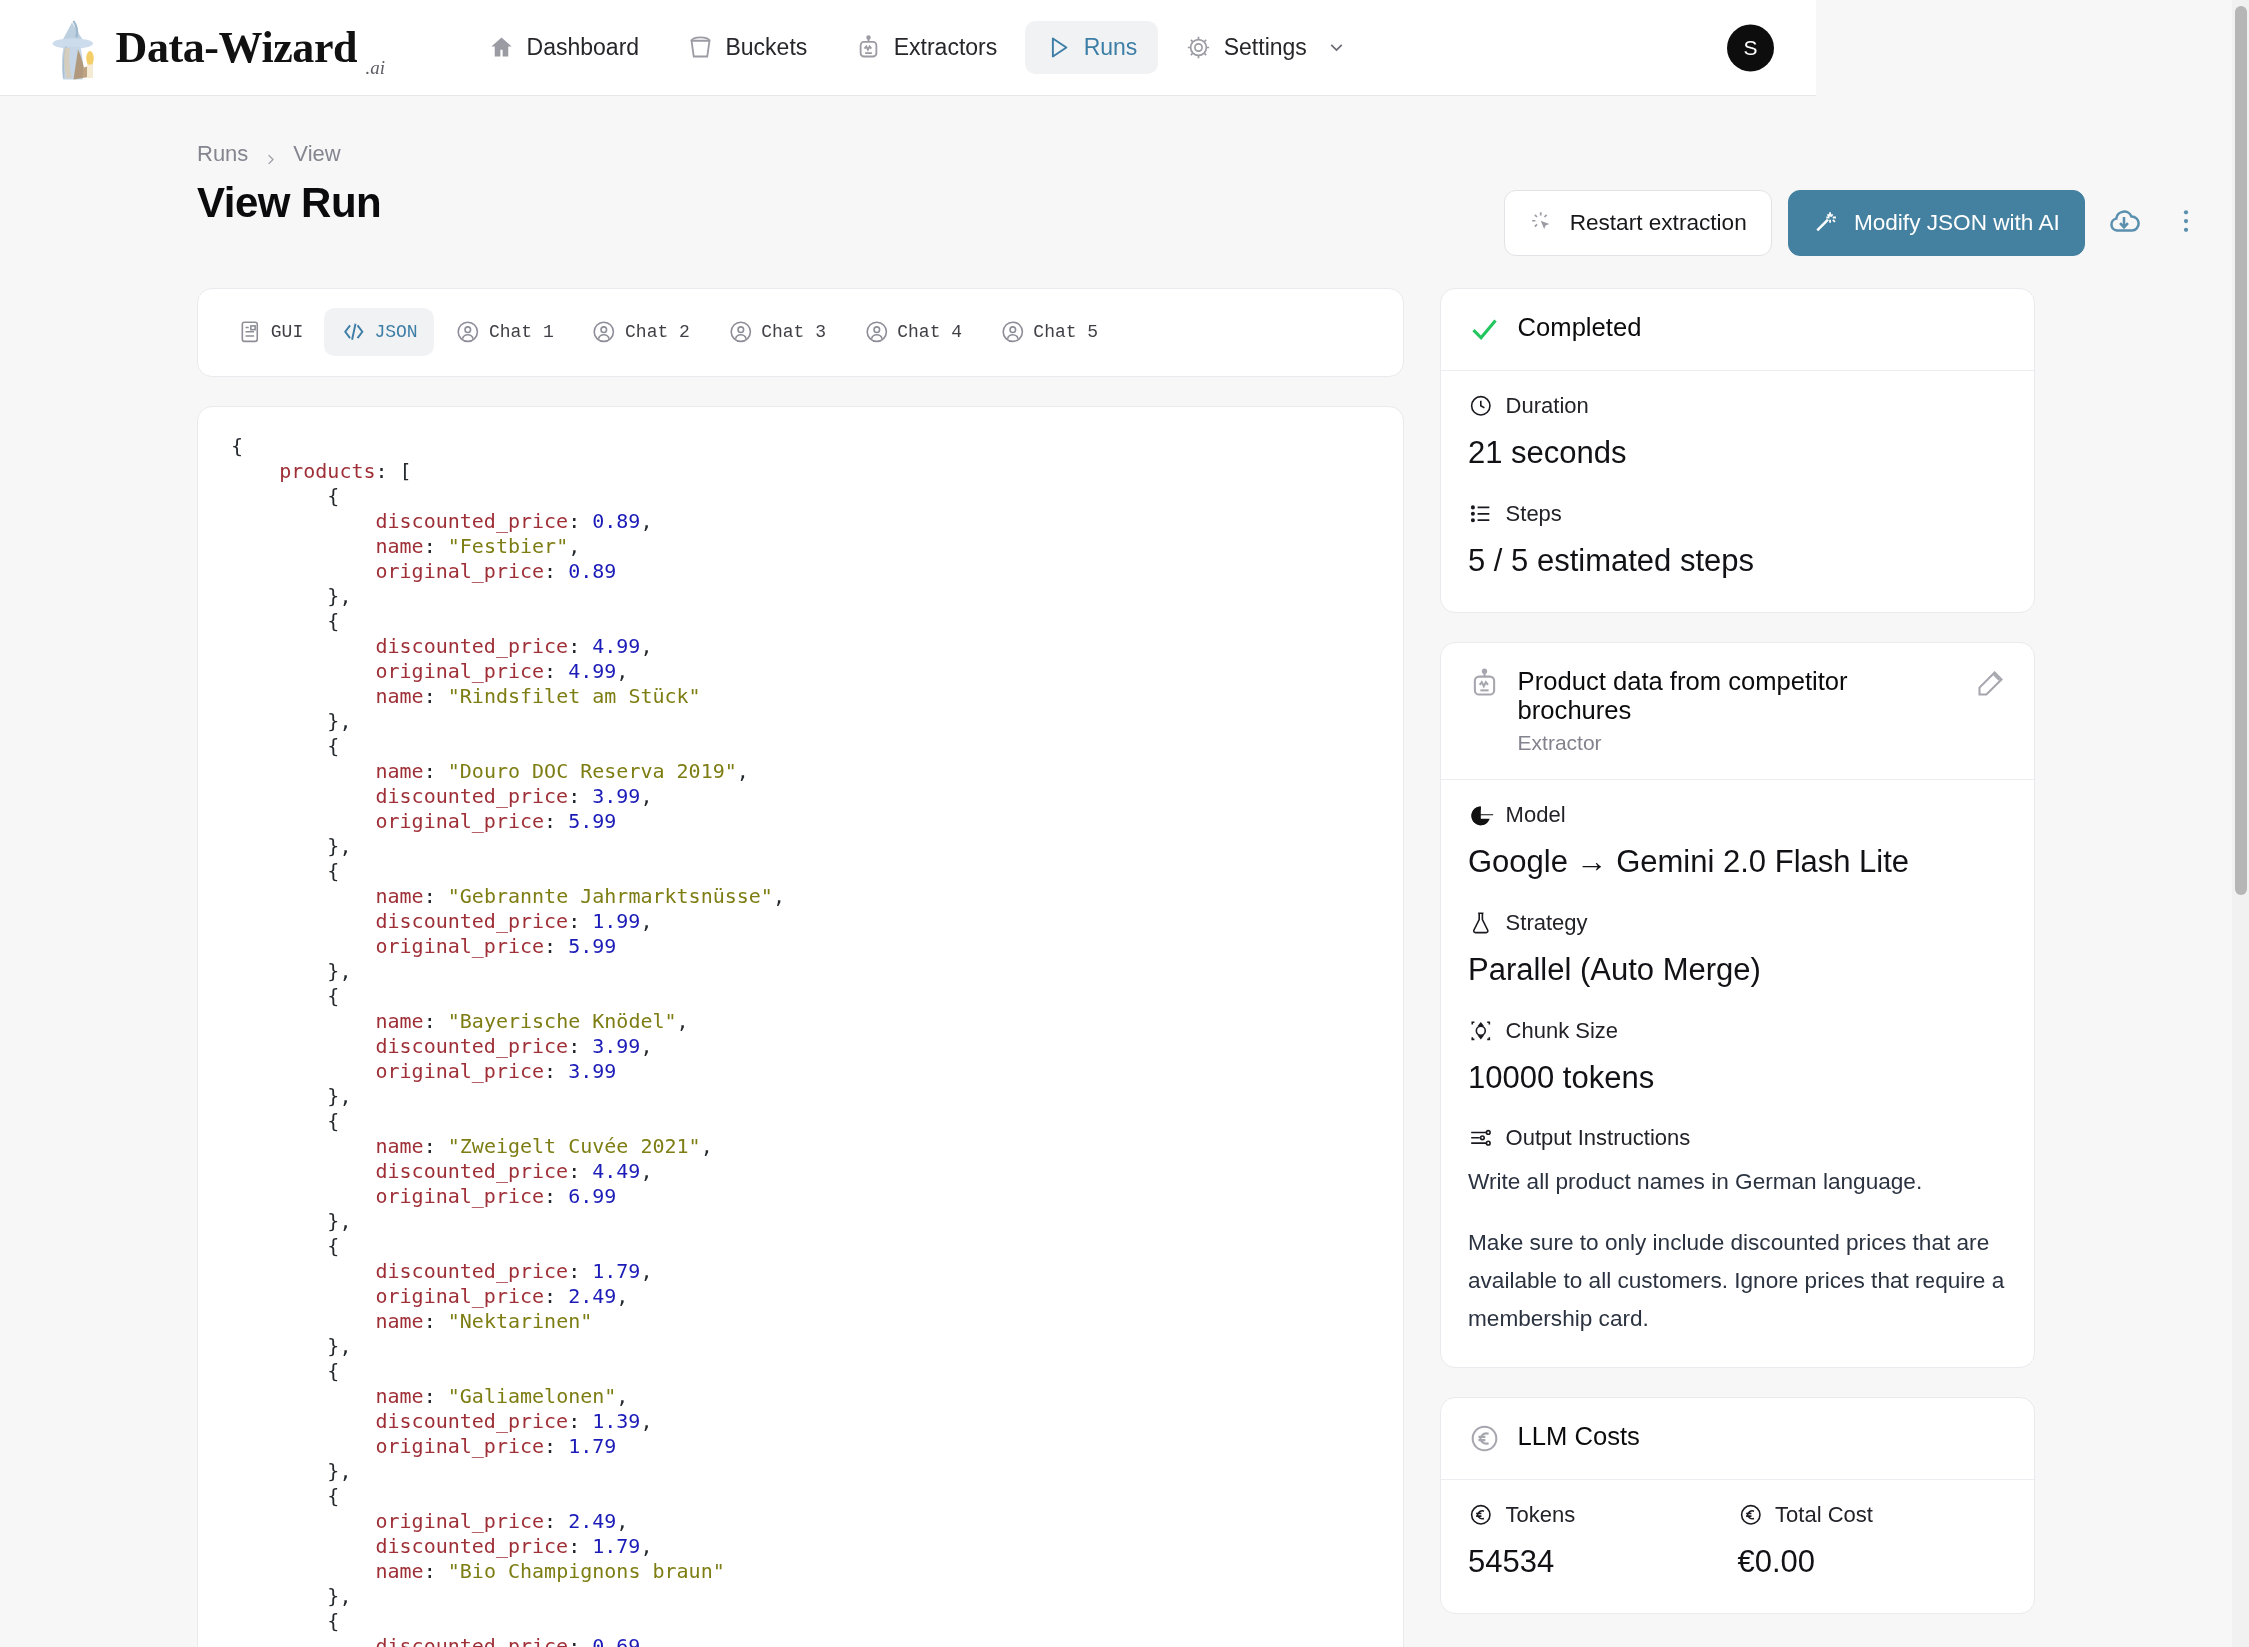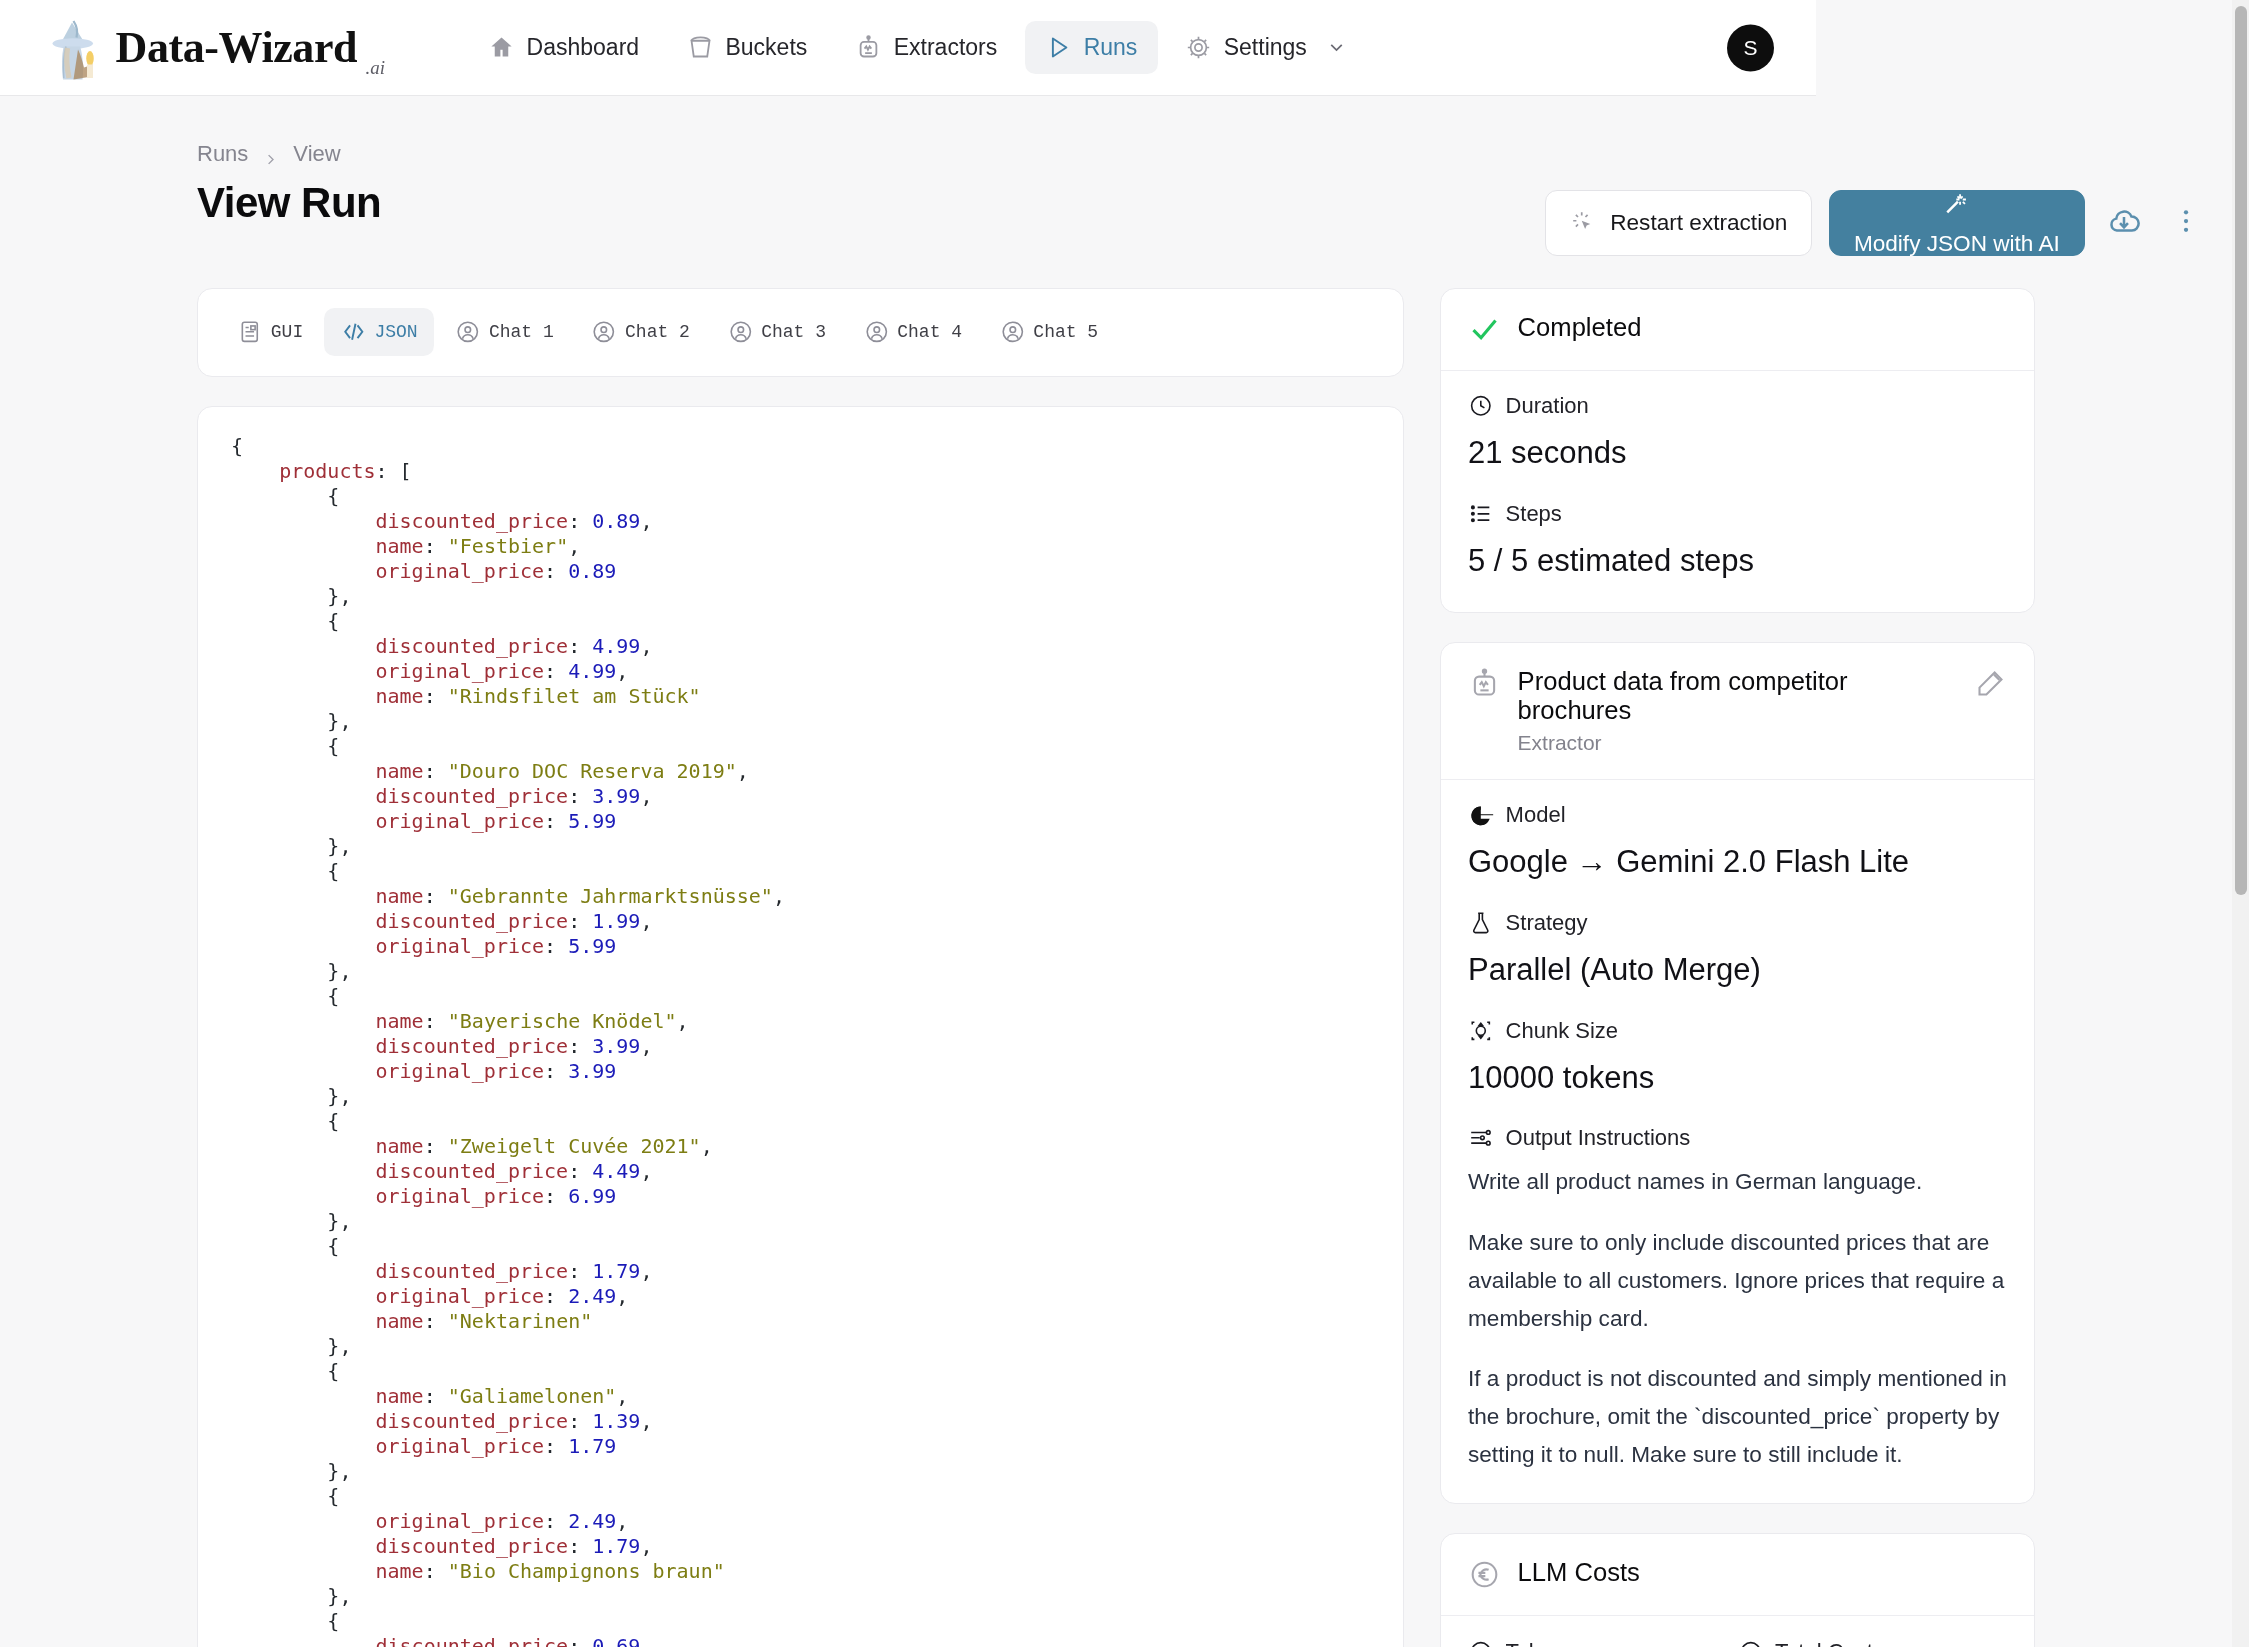--- a/index.html
+++ b/index.html
@@ -53,21 +53,21 @@
   .crumb-sep { width: 15px; height: 15px; }
   .title-row { display: flex; align-items: flex-start; justify-content: space-between; margin-top: 12px; }
   h1 { font-size: 42px; font-weight: 700; color: #0b0b0d; letter-spacing: -0.5px; }
   .actions { display: flex; align-items: center; gap: 16.6px; margin-top: 10.5px; }
   .btn {
     display: flex; align-items: center; gap: 13.6px;
     height: 66px; padding: 0 24px; border-radius: 12px;
     font-size: 22.6px; cursor: pointer; white-space: nowrap;
   }
   .btn-ghost { background: #fff; border: 0.8px solid #e3e3e7; color: #18181b; }
-  .btn-primary { background: #44809f; border: 0.8px solid #44809f; color: #ffffff; flex-direction: column; }
+  .btn-primary { background: #44809f; border: 0.8px solid #44809f; color: #ffffff; }
   .icon-btn { width: 45px; height: 45px; display: flex; align-items: center; justify-content: center; cursor: pointer; }
   
   .body { display: flex; gap: 36px; margin-top: 32px; align-items: flex-start; }
   .col-main { width: 1207px; flex: none; }
   .col-side { width: 595px; flex: none; }
   .card { background: #fff; border: 0.8px solid #eaeaee; border-radius: 15px; }
   
   .tabbar { display: flex; align-items: center; gap: 4.5px; padding: 19.6px 22.6px; }
   .tab {
     display: flex; align-items: center; gap: 8px;
@@ -488,21 +488,20 @@
                     <circle cx="13.5" cy="12" r="1.7"></circle>
                     <circle cx="19" cy="17" r="1.7"></circle>
                   </svg>
               </span>
               <span>Output Instructions</span>
             </div>
             <div class="instr">
               <p>Write all product names in German language.</p>
               <p>Make sure to only include discounted prices that are available to all customers. Ignore
 prices that require a membership card.</p>
-              <p>If a product is not discounted and simply mentioned in the brochure, omit the `discounted_price` property by setting it to null. Make sure to still include it.</p>
             </div>
           </div>
         </div>
       </div>
 
       <div class="card">
         <div class="card-head divider">
           <span class="check">
             <svg viewBox="0 0 24 24" width="33" height="33" fill="none" stroke="#a6a6ae" stroke-width="1.5">
                 <circle cx="12" cy="12" r="8.6"></circle>

